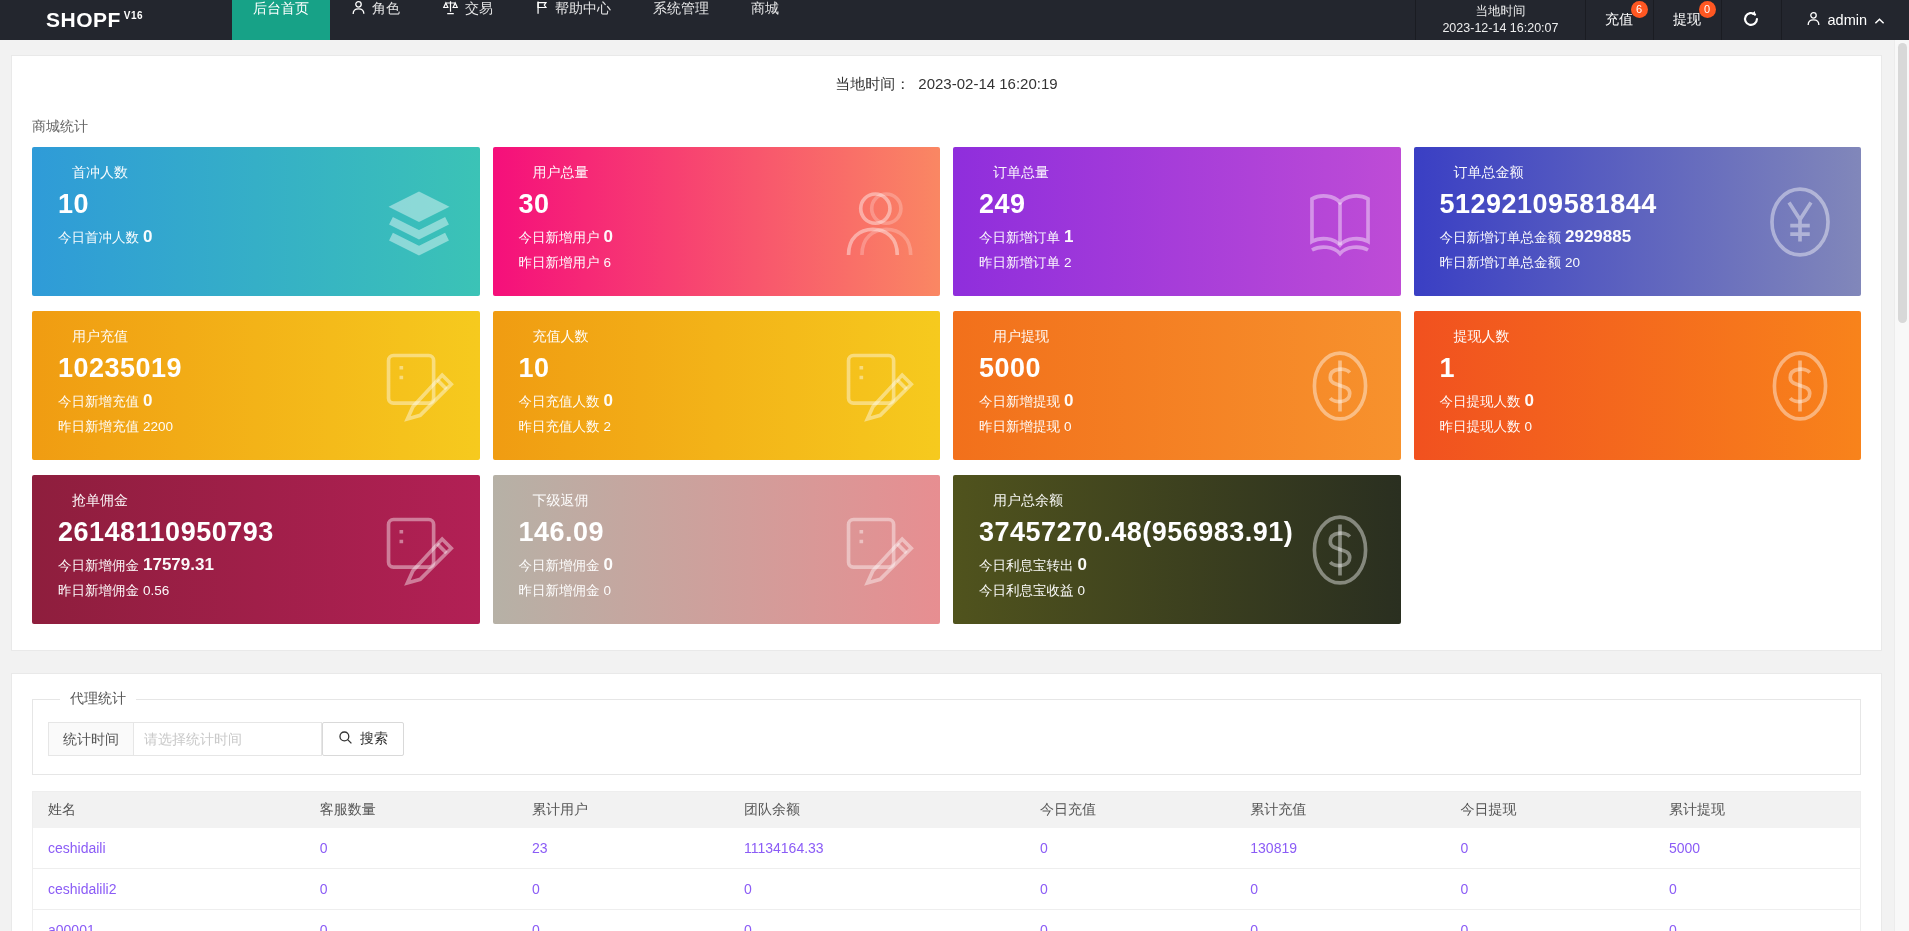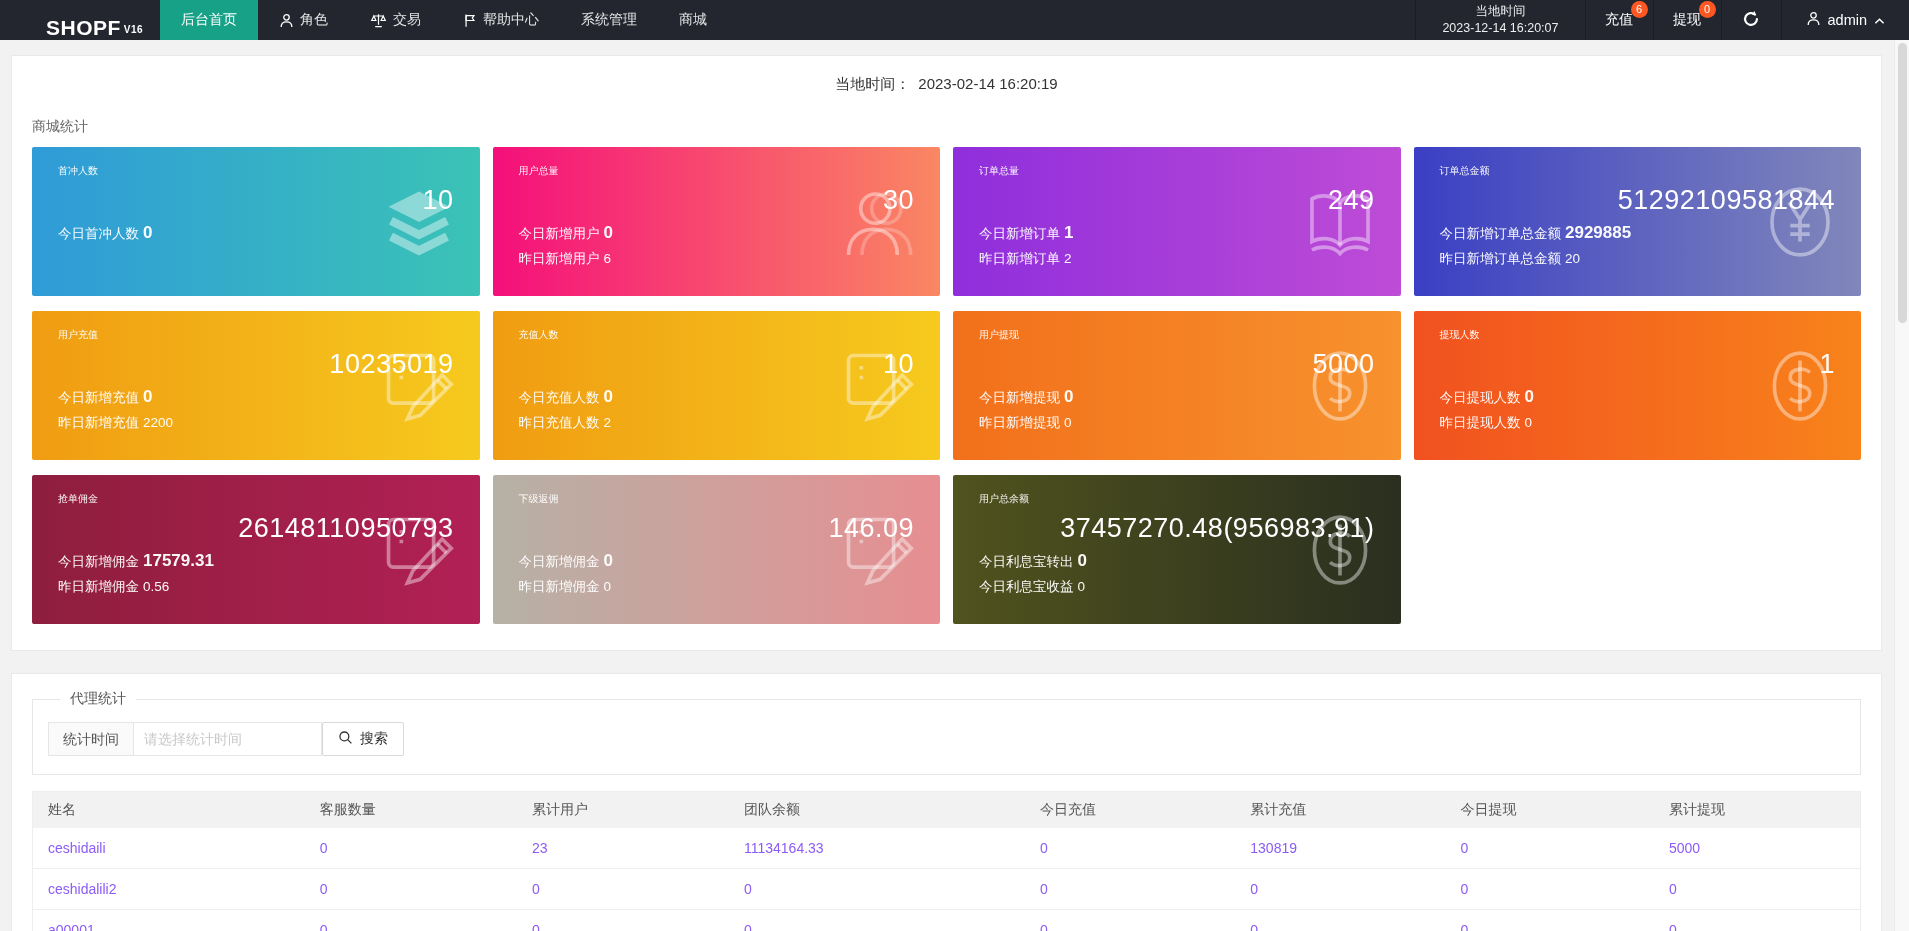--- a/index.html
+++ b/index.html
@@ -3,46 +3,46 @@
 <meta charset="utf-8">
 <style>
   * { margin:0; padding:0; box-sizing:border-box; }
   html,body { width:1909px; height:931px; overflow:hidden; }
   body {
     font-family:"Liberation Sans","DejaVu Sans",sans-serif;
     background:#f2f2f2; font-size:14px; color:#333;
   }
   
   .navbar { height:40px; background:#23262e; display:flex; align-items:stretch; color:#fff; }
-  .logo { width:160px; padding-left:46px; display:flex; align-items:flex-end; font-size:21px; font-weight:600; letter-spacing:.5px; color:#fff; }
+  .logo { width:232px; padding-left:46px; display:flex; align-items:center; font-size:21px; font-weight:600; letter-spacing:.5px; color:#fff; }
   .logo sup { font-size:10px; font-weight:700; margin-left:3px; transform:translateY(-5px); }
   .menu { display:flex; align-items:stretch; }
-  .menu-item { display:flex; align-items:center; gap:6px; padding:0 21px; font-size:14px; color:rgba(255,255,255,.88); cursor:pointer; }
+  .menu-item { display:flex; align-items:flex-start; gap:6px; padding:0 21px; font-size:14px; color:rgba(255,255,255,.88); cursor:pointer; }
   .menu-item.active { background:#17a287; color:#fff; }
   .menu-item svg { display:block; }
   .nav-right { margin-left:auto; display:flex; align-items:stretch; }
   .time-block { padding:3px 26px 0; text-align:center; font-size:12.5px; line-height:17px; color:rgba(255,255,255,.92);
                 border-left:1px solid rgba(0,0,0,.25); border-right:1px solid rgba(0,0,0,.25); }
   .nav-btn { position:relative; width:68px; display:flex; align-items:center; justify-content:center; font-size:14px;
              border-right:1px solid rgba(0,0,0,.25); cursor:pointer; }
   .badge { position:absolute; top:1px; right:5px; min-width:17px; height:17px; line-height:17px; padding:0 4px;
            background:#ff5722; color:#fff; font-size:11px; font-style:normal; text-align:center; border-radius:9px; }
   .nav-icon-btn { width:60px; display:flex; align-items:center; justify-content:center; border-right:1px solid rgba(0,0,0,.25); cursor:pointer; }
   .admin-block { padding:12px 24px; display:flex; align-items:center; gap:7px; font-size:14.5px; cursor:pointer;text-align:right; }
   
   .page { padding:0 16px 0 0; }
   .panel { background:#fff; border:1px solid #e9e9e9; margin:0 11px; }
   .panel-stats { margin-top:15px; padding:10px 20px 26px; }
   .time-line { text-align:center; font-size:15px; color:#333; margin-top:9px; }
   .time-line .lbl { margin-right:8px; }
   .section-title { margin-top:24px; font-size:14px; color:#666; }
   .cards { margin-top:11px; display:grid; grid-template-columns:repeat(4,1fr); gap:15px 13px; }
   .card { position:relative; height:149px; padding:17px 26px; color:#fff; overflow:hidden; border-radius:2px; }
-  .card-title { font-size:10px; opacity:.96; }
-  .card-value { margin-top:7px; font-size:27px; font-weight:400; letter-spacing:.5px; line-height:1.15; white-space:nowrap;text-align:right; }
+  .card-title { font-size:14px; opacity:.96;margin-left:14px; }
+  .card-value { margin-top:7px; font-size:27px; font-weight:700; letter-spacing:.5px; line-height:1.15; white-space:nowrap; }
   .card:nth-child(12) .card-value { font-size:20px; }
   .card-line { margin-top:7px; font-size:13.5px; opacity:.97; }
   .card-line b { font-size:17px; font-weight:700; margin-left:4px; }
   .card-line span.plain { font-size:13.5px; font-weight:400; margin-left:4px; }
   .card-icon { position:absolute; right:22px; top:50%; transform:translateY(-50%); width:78px; height:78px; }
   .card-icon svg { width:100%; height:100%; display:block; }
   
   .panel-agent { margin-top:22px; padding:16px 20px 0; min-height:245px; }
   fieldset { border:1px solid #e6e6e6; padding:14px 15px 18px; }
   legend { margin-left:12px; padding:0 10px; font-size:14px; color:#555; }

